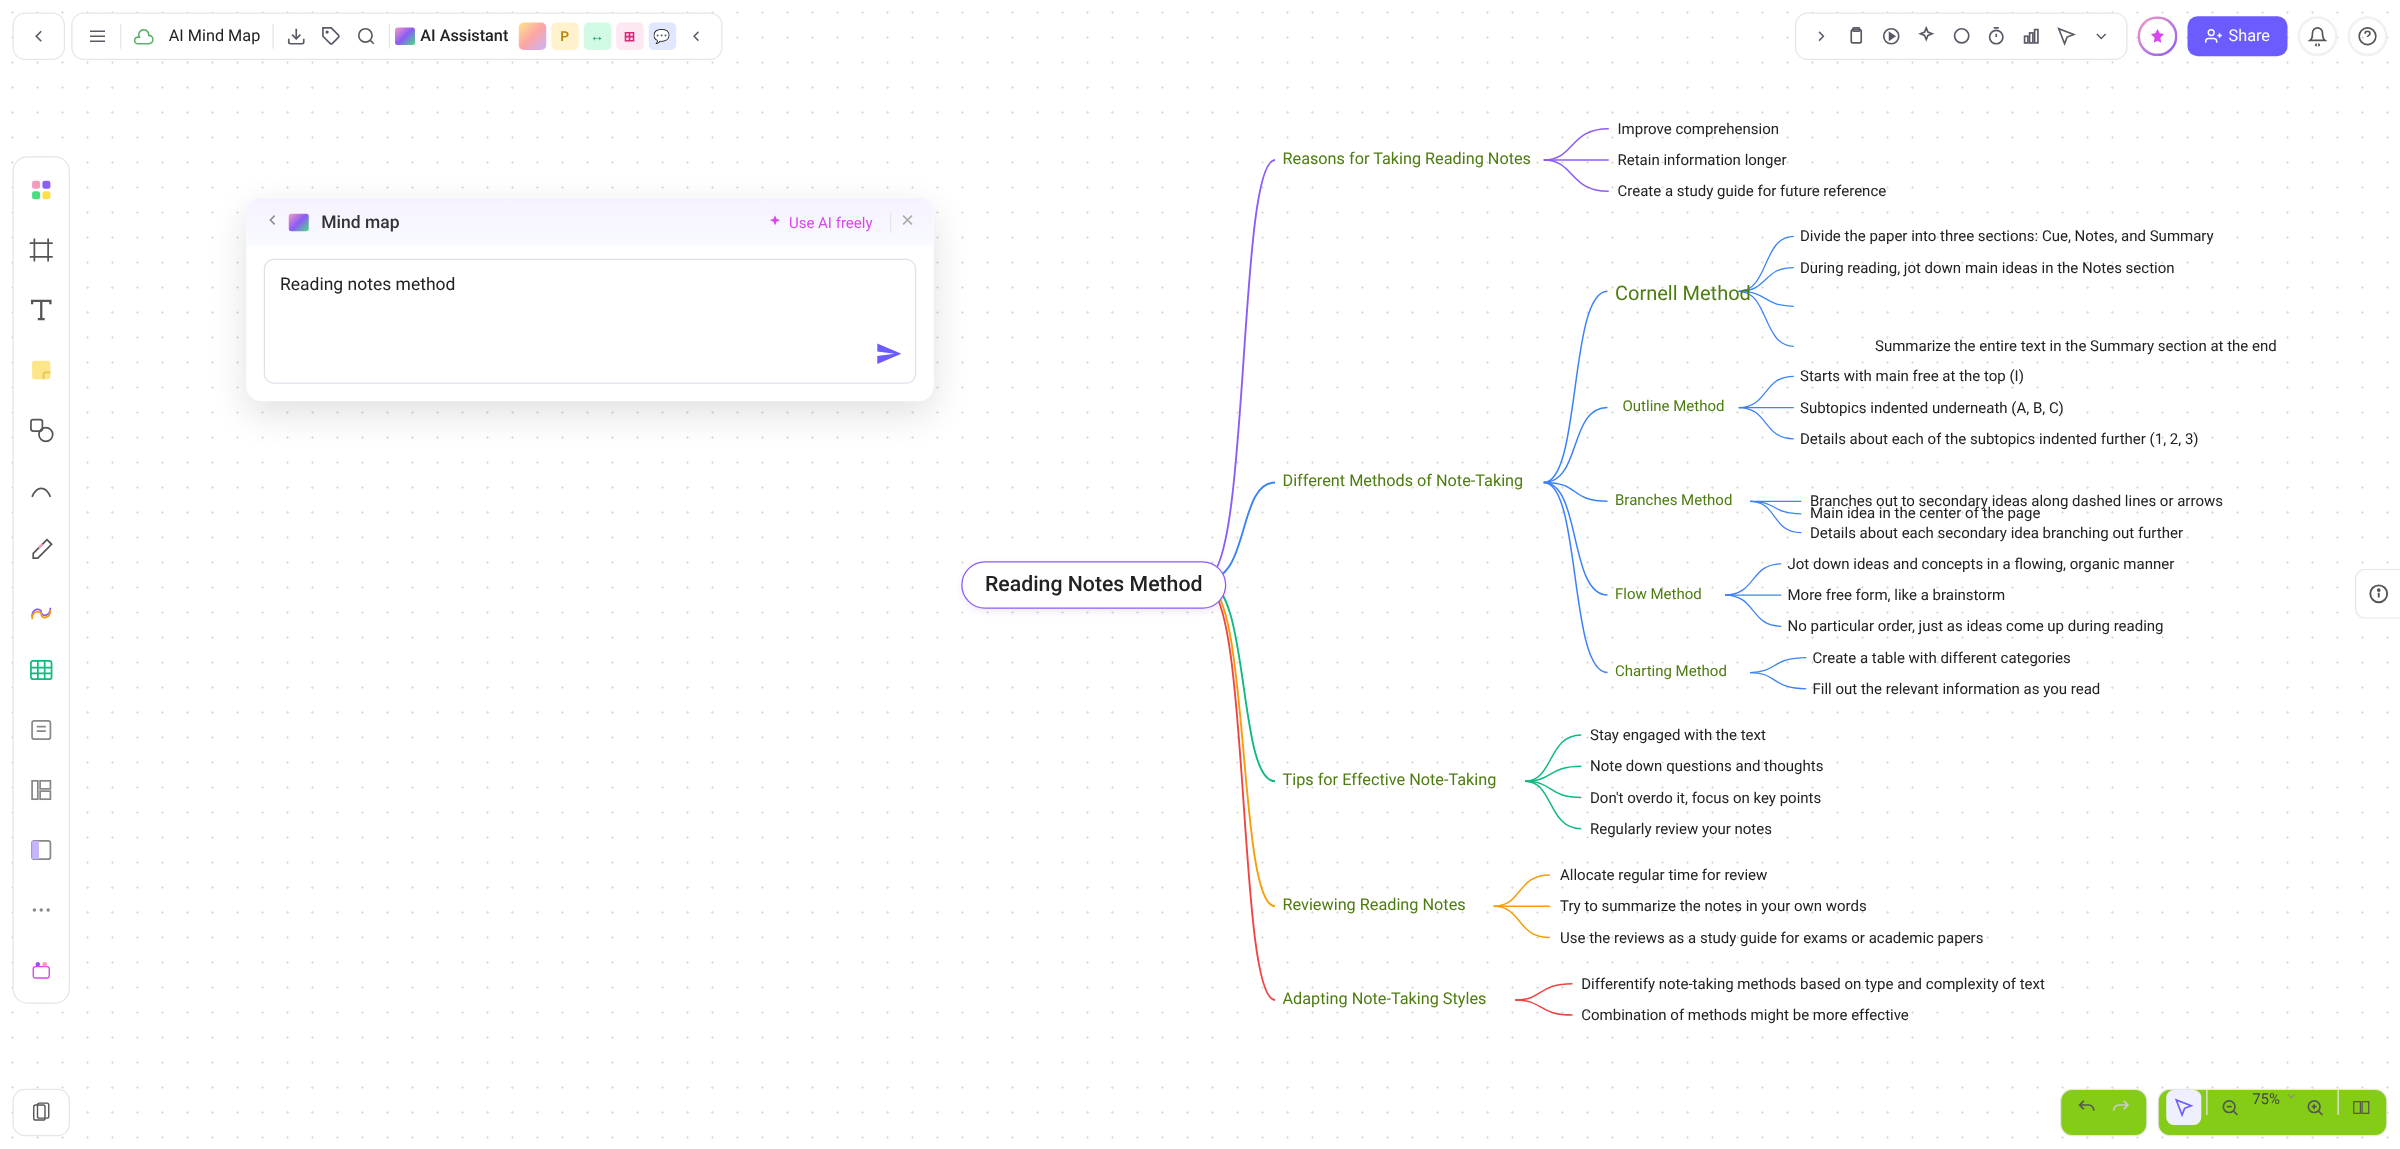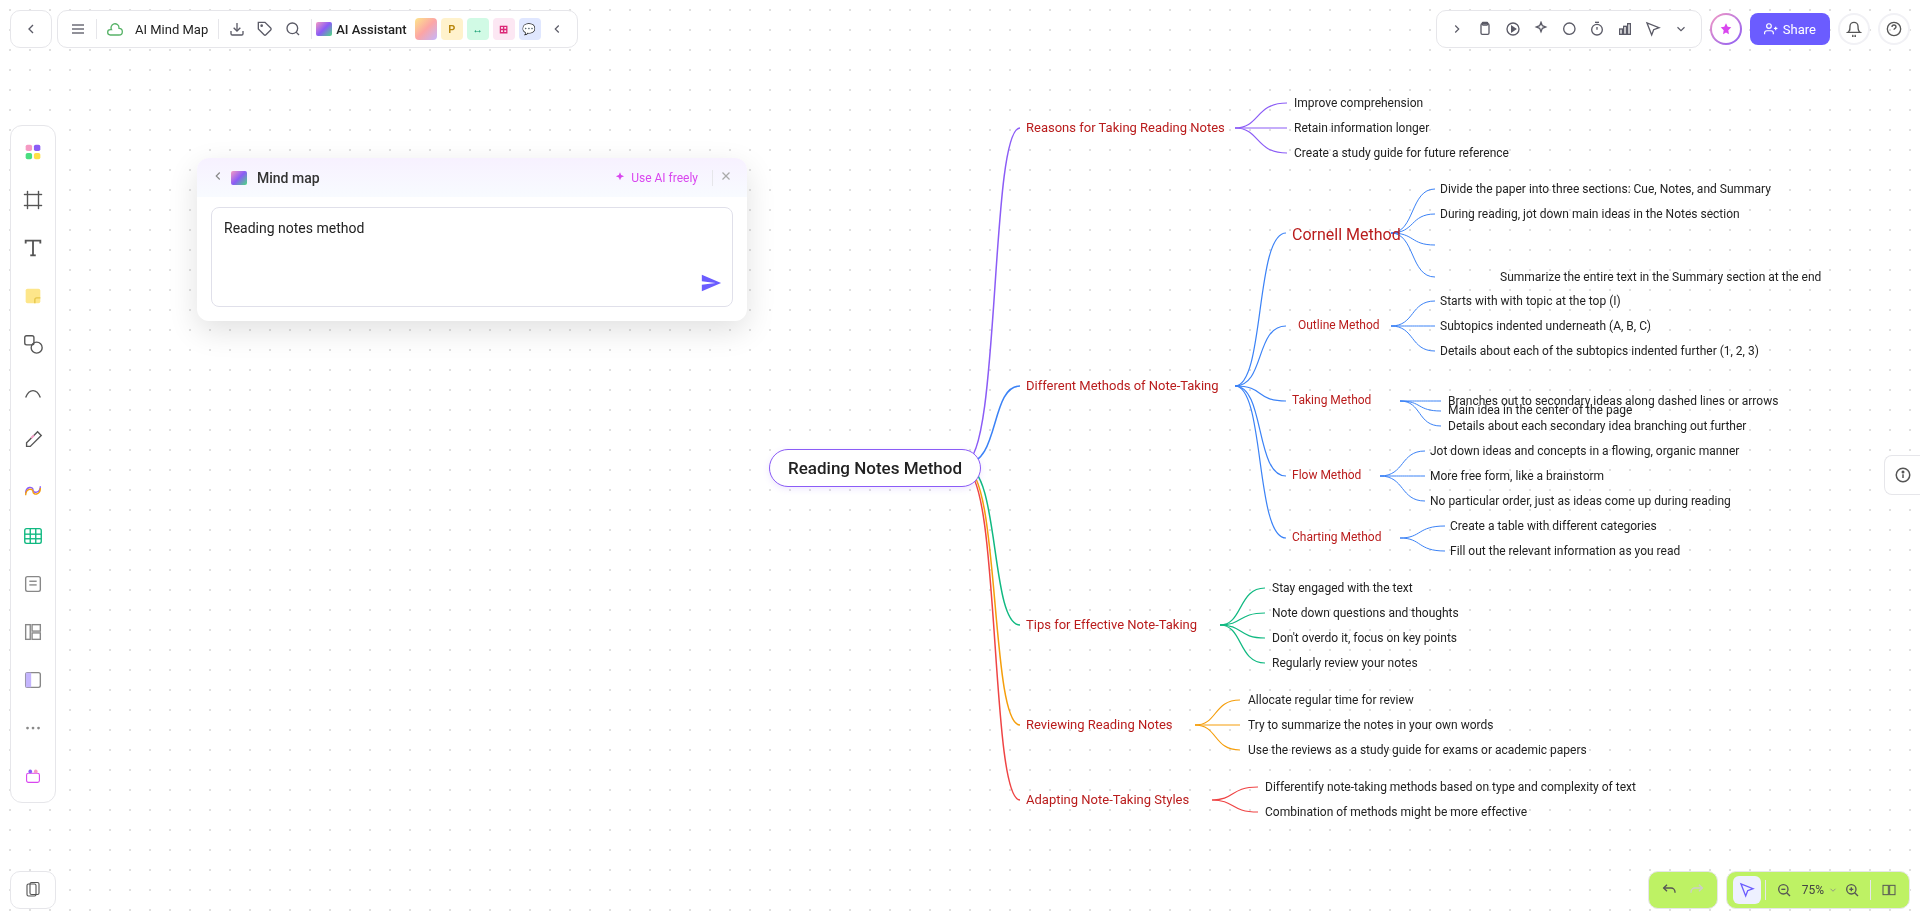--- a/index.html
+++ b/index.html
@@ -35,40 +35,40 @@
   .left-tools { position: absolute; left: 10px; top: 125px; width: 46px; background: #fff; border: 1px solid #e6e6ea; border-radius: 12px; padding: 10px 6px; display: flex; flex-direction: column; align-items: center; gap: 16px; z-index: 10; }
   .tool { width: 32px; height: 32px; display: flex; align-items: center; justify-content: center; cursor: pointer; border-radius: 6px; color: #5a5a66; }
   .tool svg { width: 22px; height: 22px; }
   .left-bottom { position: absolute; left: 10px; bottom: 10px; width: 46px; height: 38px; background: #fff; border: 1px solid #e6e6ea; border-radius: 10px; display: flex; align-items: center; justify-content: center; cursor: pointer; z-index: 10; }
 
   
   .right-info { position: absolute; right: 0; top: 455px; width: 36px; height: 40px; background: #fff; border: 1px solid #e6e6ea; border-right: none; border-radius: 8px 0 0 8px; display: flex; align-items: center; justify-content: center; cursor: pointer; z-index: 10; }
 
   
   .br-bar { position: absolute; right: 10px; bottom: 10px; display: flex; gap: 8px; align-items: center; z-index: 10; }
-  .br-seg { background: #bef264; border: 1px solid #e6e6ea; border-radius: 10px; display: flex; align-items: center; height: 38px; padding: 0 6px; }
+  .br-seg { background: #84cc16; border: 1px solid #e6e6ea; border-radius: 10px; display: flex; height: 38px; padding: 0 6px; }
   .cursor-seg .icon-btn.active { background: #eef0ff; color: #6b5cff; }
   .zoom-text { font-size: 12px; color: #444; margin: 0 4px; }
 
   
   .ai-dialog { position: absolute; left: 197px; top: 158px; width: 550px; background: #fff; border-radius: 12px; box-shadow: 0 10px 30px rgba(0,0,0,0.12); z-index: 12; overflow: hidden; }
   .ai-head { display: flex; align-items: center; padding: 10px 14px; background: linear-gradient(180deg, #f7f1ff 0%, #f8fbff 100%); }
   .ai-head .back { color: #888; margin-right: 6px; cursor: pointer; }
   .ai-head .title { font-size: 14px; color: #333; font-weight: 500; flex: 1; display: flex; align-items: center; gap: 6px; }
   .ai-head .use-free { font-size: 12px; color: #d946ef; display: flex; align-items: center; gap: 4px; margin-right: 8px; cursor: pointer; }
   .ai-head .close { color: #aaa; cursor: pointer; }
   .ai-body { padding: 10px 14px 14px; }
   .ai-input { border: 1px solid #e0e0ea; border-radius: 8px; padding: 12px; min-height: 100px; position: relative; }
   .ai-input .text { font-size: 14px; color: #222; }
   .ai-send { position: absolute; right: 10px; bottom: 8px; color: #6b5cff; cursor: pointer; }
 
   
   .map { position: absolute; inset: 0; z-index: 5; }
   .root { position: absolute; left: 769px; top: 449px; background: #fff; border: 1.5px solid #8b5cf6; border-radius: 20px; padding: 8px 18px; font-size: 17px; color: #222; font-weight: 500; box-shadow: 0 2px 6px rgba(139,92,246,0.15); }
-  .node { position: absolute; font-size: 13px; color: #b91c1c; white-space: nowrap; }
+  .node { position: absolute; font-size: 13px; color: #4d7c0f; white-space: nowrap; }
   .leaf { position: absolute; font-size: 12px; color: #222; white-space: nowrap; }
 
   svg.lines { position: absolute; inset: 0; width: 1920px; height: 919px; pointer-events: none; }
 </style>
 </head>
 <body>
 <div class="dots-bg"></div>
 
 <div class="tl-bar">
   <div class="tl-seg">
@@ -479,29 +479,29 @@
 <div class="node" style="left:1026px; top:617px"><span>Tips for Effective Note-Taking</span></div>
 <div class="node" style="left:1026px; top:717px"><span>Reviewing Reading Notes</span></div>
 <div class="node" style="left:1026px; top:792px"><span>Adapting Note-Taking Styles</span></div>
 
 <div class="leaf" style="left:1294px; top:96px"><span>Improve comprehension</span></div>
 <div class="leaf" style="left:1294px; top:121px"><span>Retain information longer</span></div>
 <div class="leaf" style="left:1294px; top:146px"><span>Create a study guide for future reference</span></div>
 
 <div class="node" style="left:1292px; top:225px; font-size:16px"><span>Cornell Method</span></div>
 <div class="node" style="left:1298px; top:318px; font-size:12px"><span>Outline Method</span></div>
-<div class="node" style="left:1292px; top:393px; font-size:12px"><span>Taking Method</span></div>
+<div class="node" style="left:1292px; top:393px; font-size:12px"><span>Branches Method</span></div>
 <div class="node" style="left:1292px; top:468px; font-size:12px"><span>Flow Method</span></div>
 <div class="node" style="left:1292px; top:530px; font-size:12px"><span>Charting Method</span></div>
 
 <div class="leaf" style="left:1440px; top:182px"><span>Divide the paper into three sections: Cue, Notes, and Summary</span></div>
 <div class="leaf" style="left:1440px; top:207px"><span>During reading, jot down main ideas in the Notes section</span></div>
 <div class="leaf" style="left:1500px; top:270px"><span>Summarize the entire text in the Summary section at the end</span></div>
 
-<div class="leaf" style="left:1440px; top:294px"><span>Starts with with topic at the top (I)</span></div>
+<div class="leaf" style="left:1440px; top:294px"><span>Starts with main free at the top (I)</span></div>
 <div class="leaf" style="left:1440px; top:319px"><span>Subtopics indented underneath (A, B, C)</span></div>
 <div class="leaf" style="left:1440px; top:344px"><span>Details about each of the subtopics indented further (1, 2, 3)</span></div>
 
 <div class="leaf" style="left:1448px; top:403px"><span>Main idea in the center of the page</span></div>
 
 <div class="leaf" style="left:1448px; top:394px"><span>Branches out to secondary ideas along dashed lines or arrows</span></div>
 
 <style></style>
 <div class="leaf" style="left:1448px; top:419px"><span>Details about each secondary idea branching out further</span></div>
 

